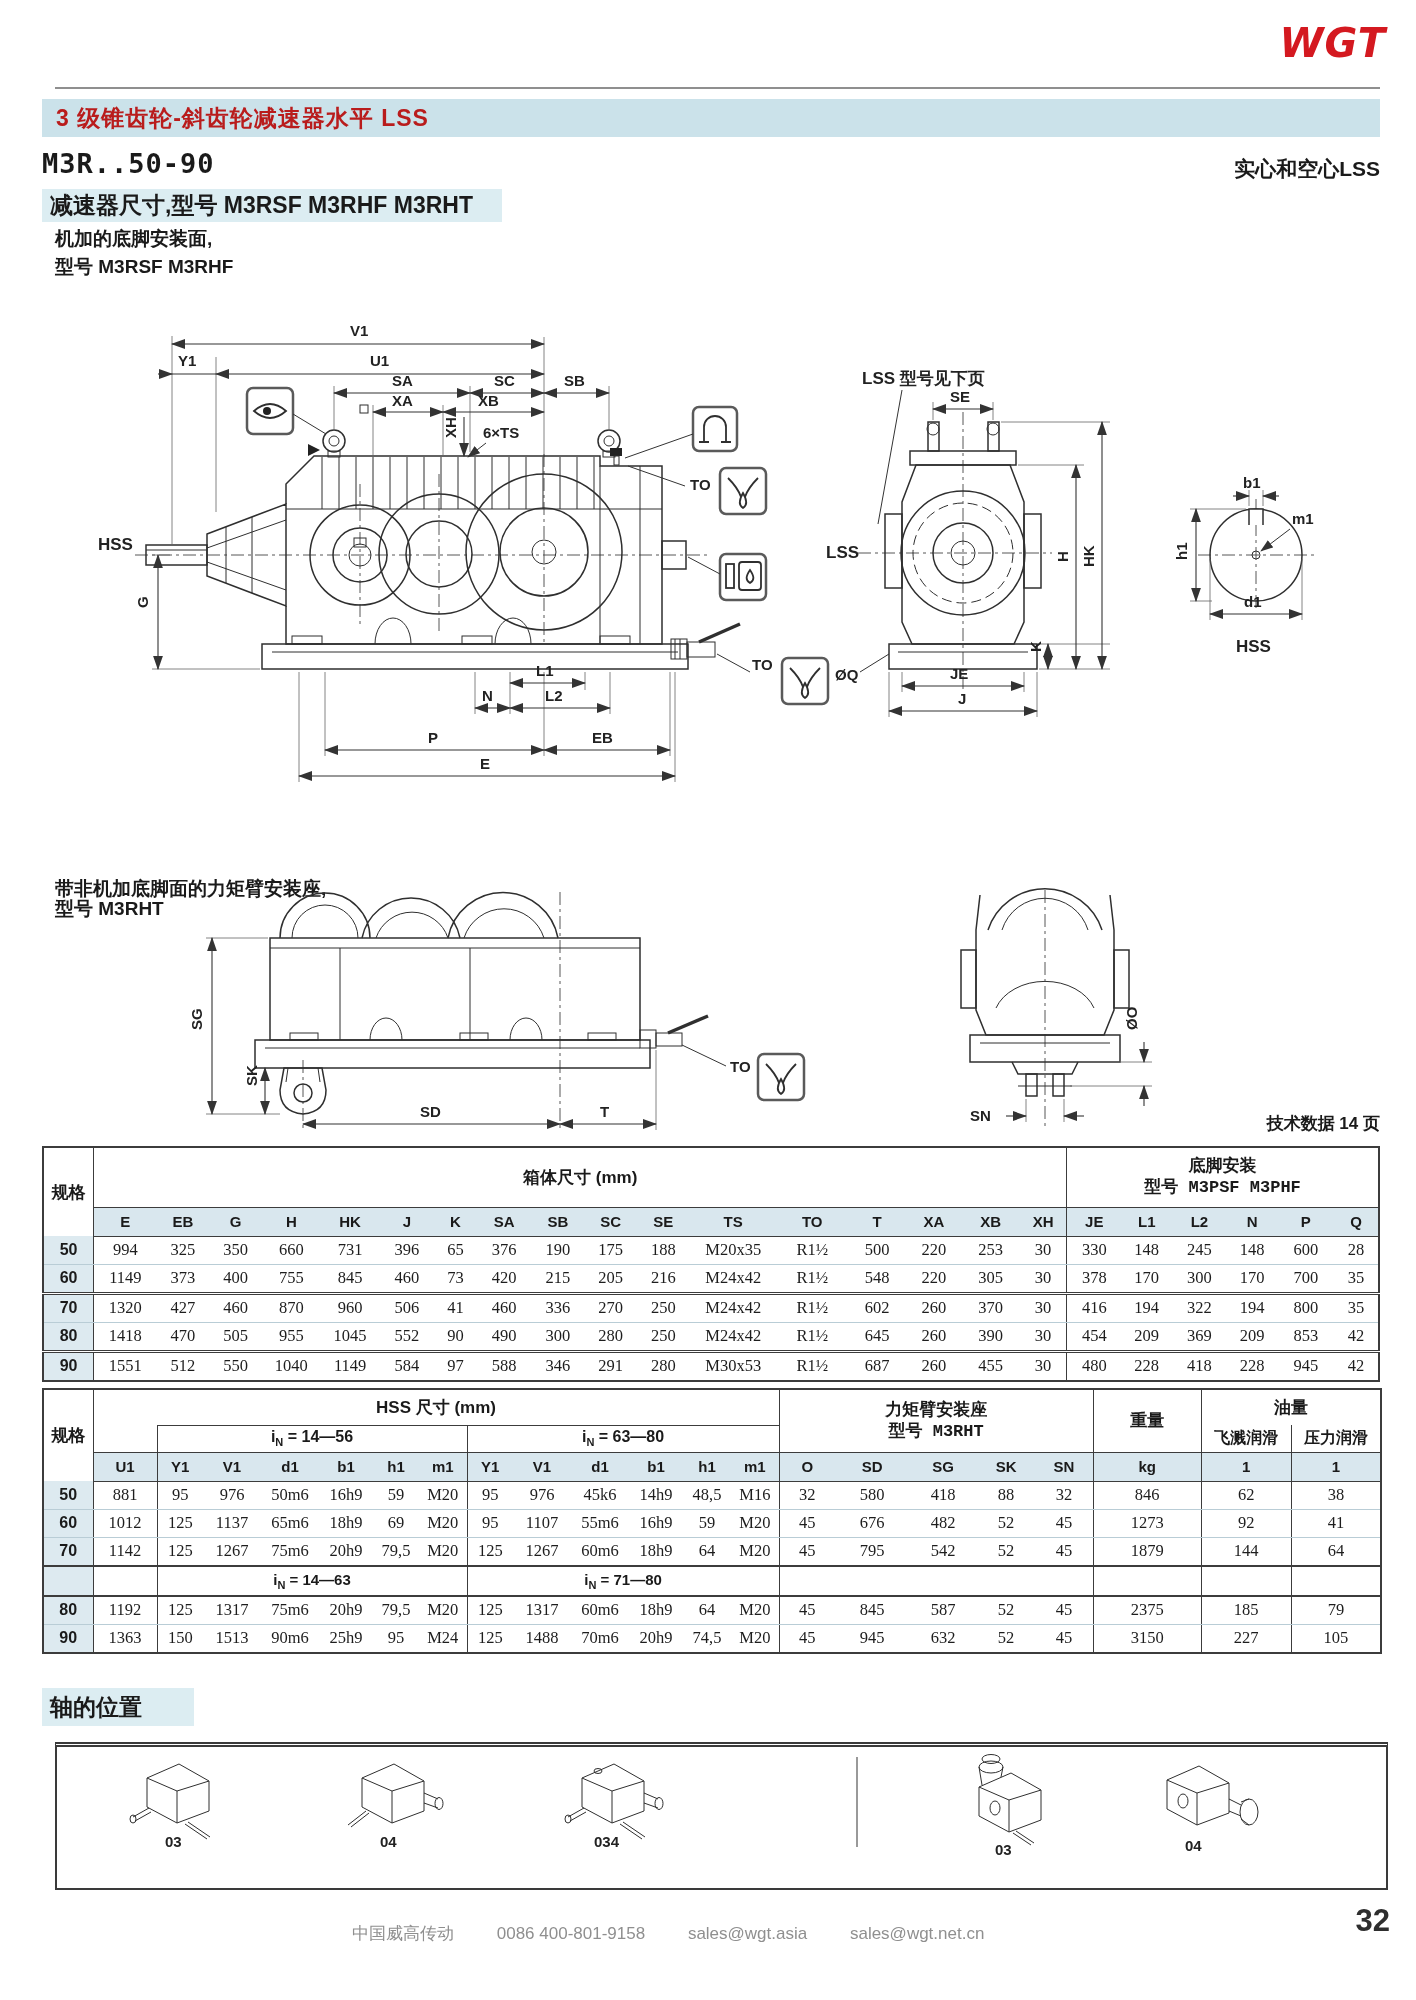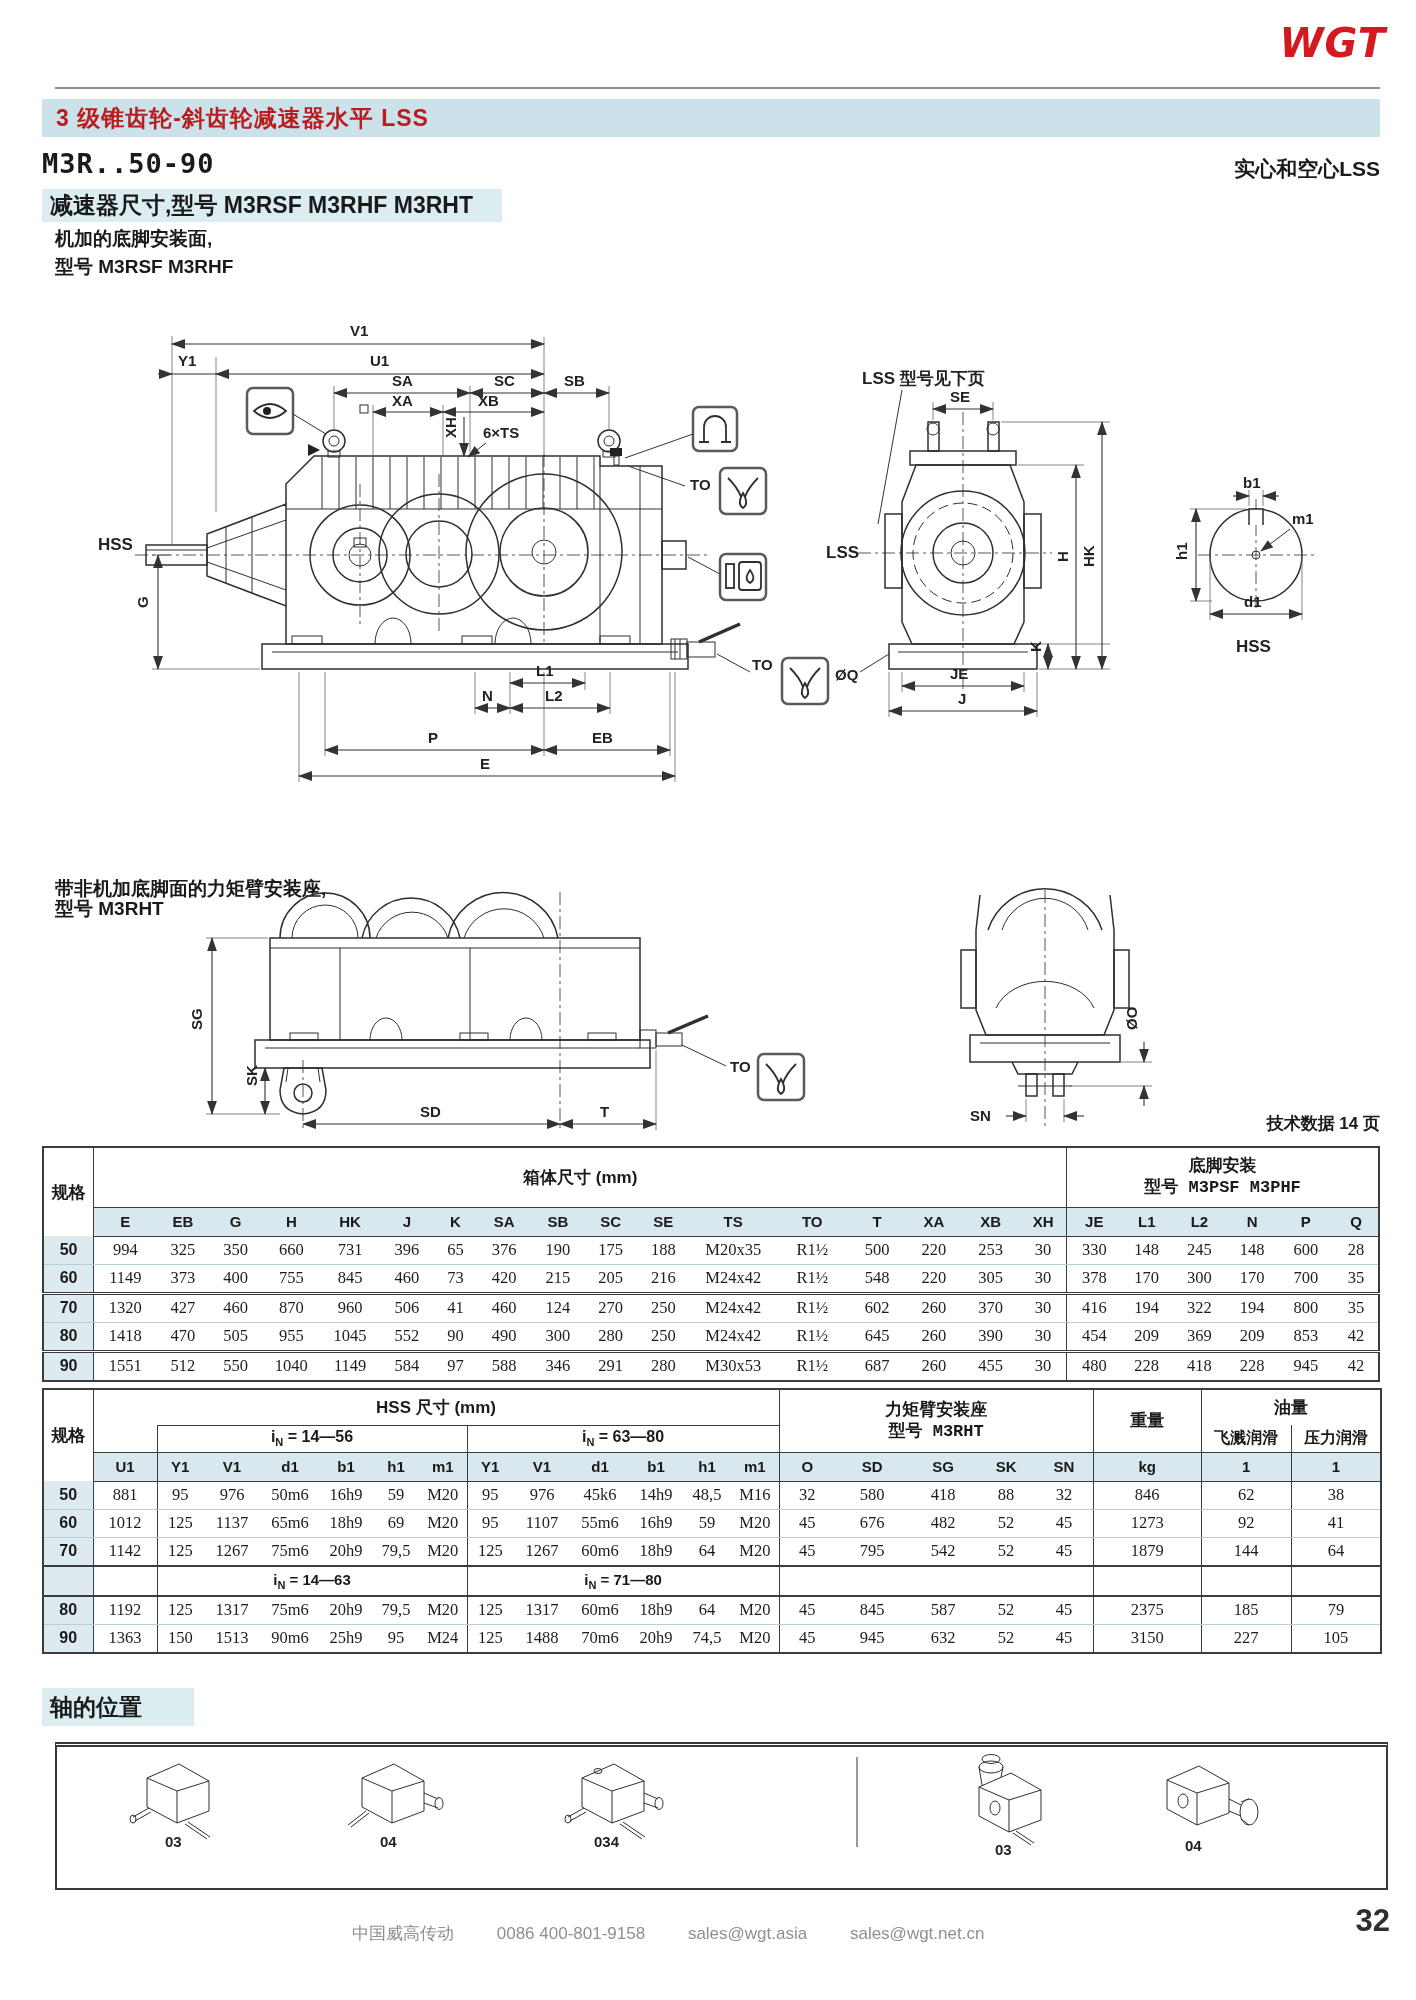--- a/index.html
+++ b/index.html
@@ -534,21 +534,21 @@
           <tr>
           <td class="spec">70</td>
           <td class="val">1320</td>
           <td class="val">427</td>
           <td class="val">460</td>
           <td class="val">870</td>
           <td class="val">960</td>
           <td class="val">506</td>
           <td class="val">41</td>
           <td class="val">460</td>
-          <td class="val">124</td>
+          <td class="val">336</td>
           <td class="val">270</td>
           <td class="val">250</td>
           <td class="val">M24x42</td>
           <td class="val">R1½</td>
           <td class="val">602</td>
           <td class="val">260</td>
           <td class="val">370</td>
           <td class="val">30</td>
           <td class="val gb">416</td>
           <td class="val">194</td>

